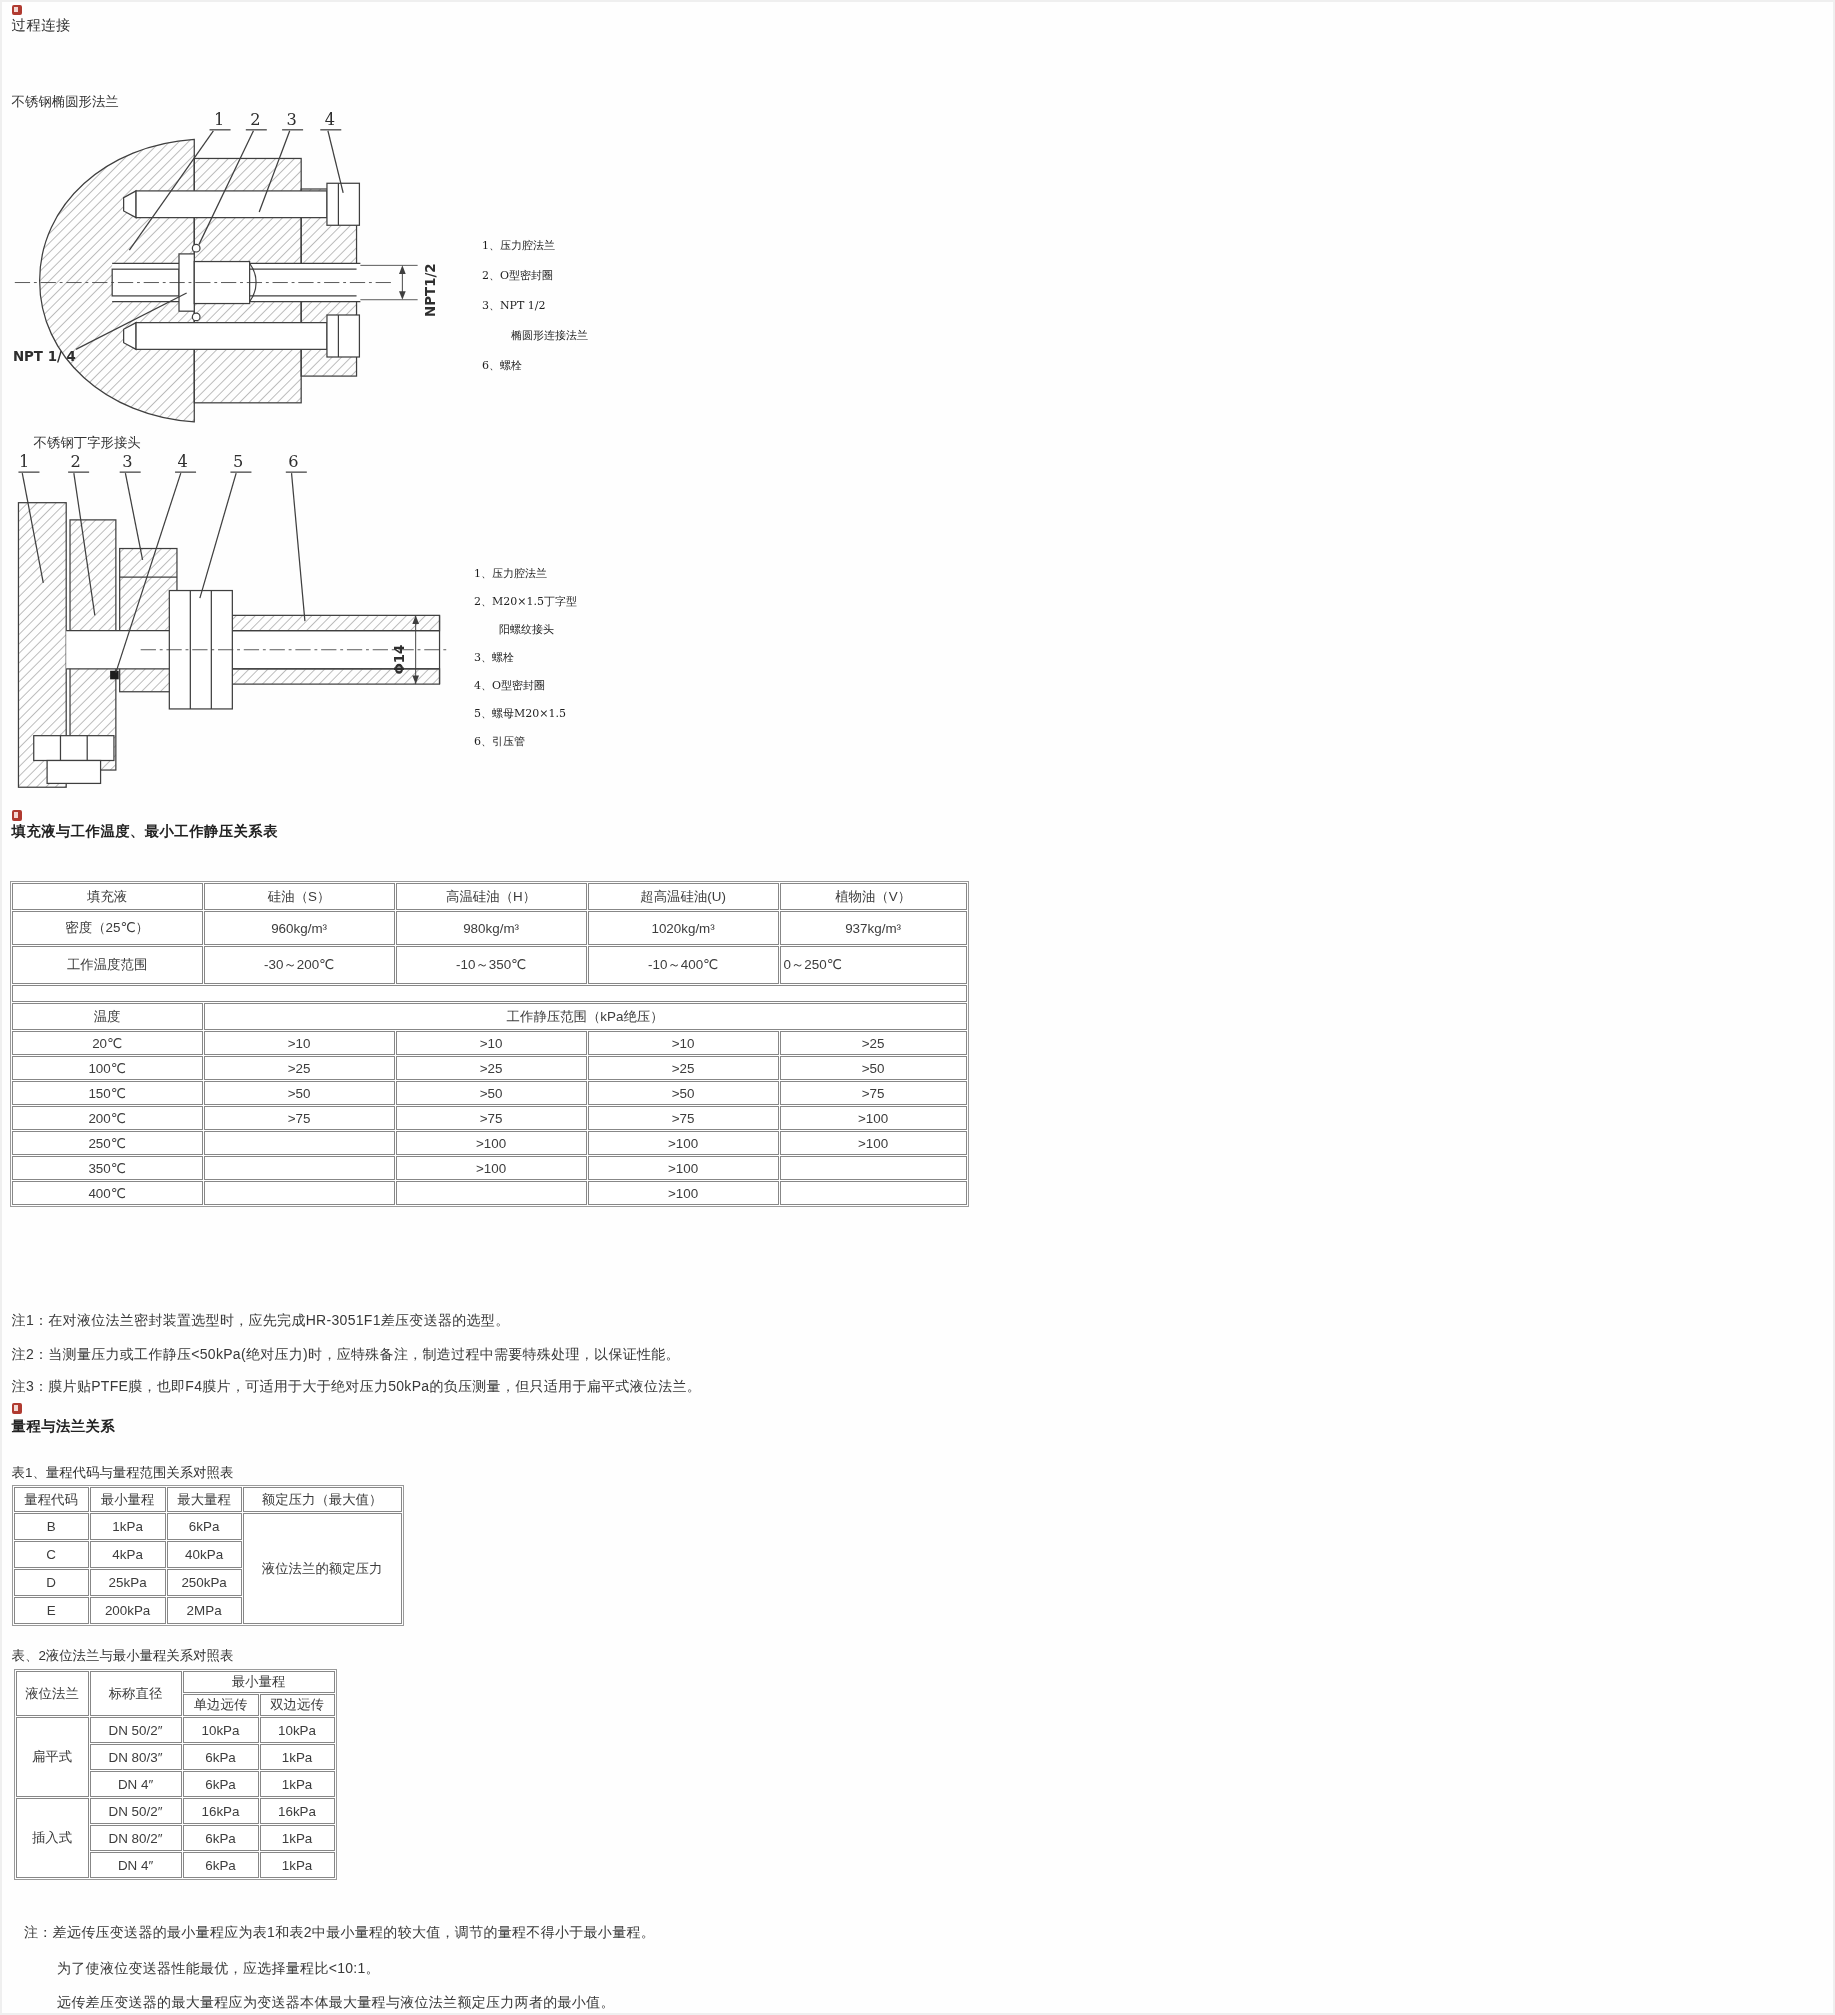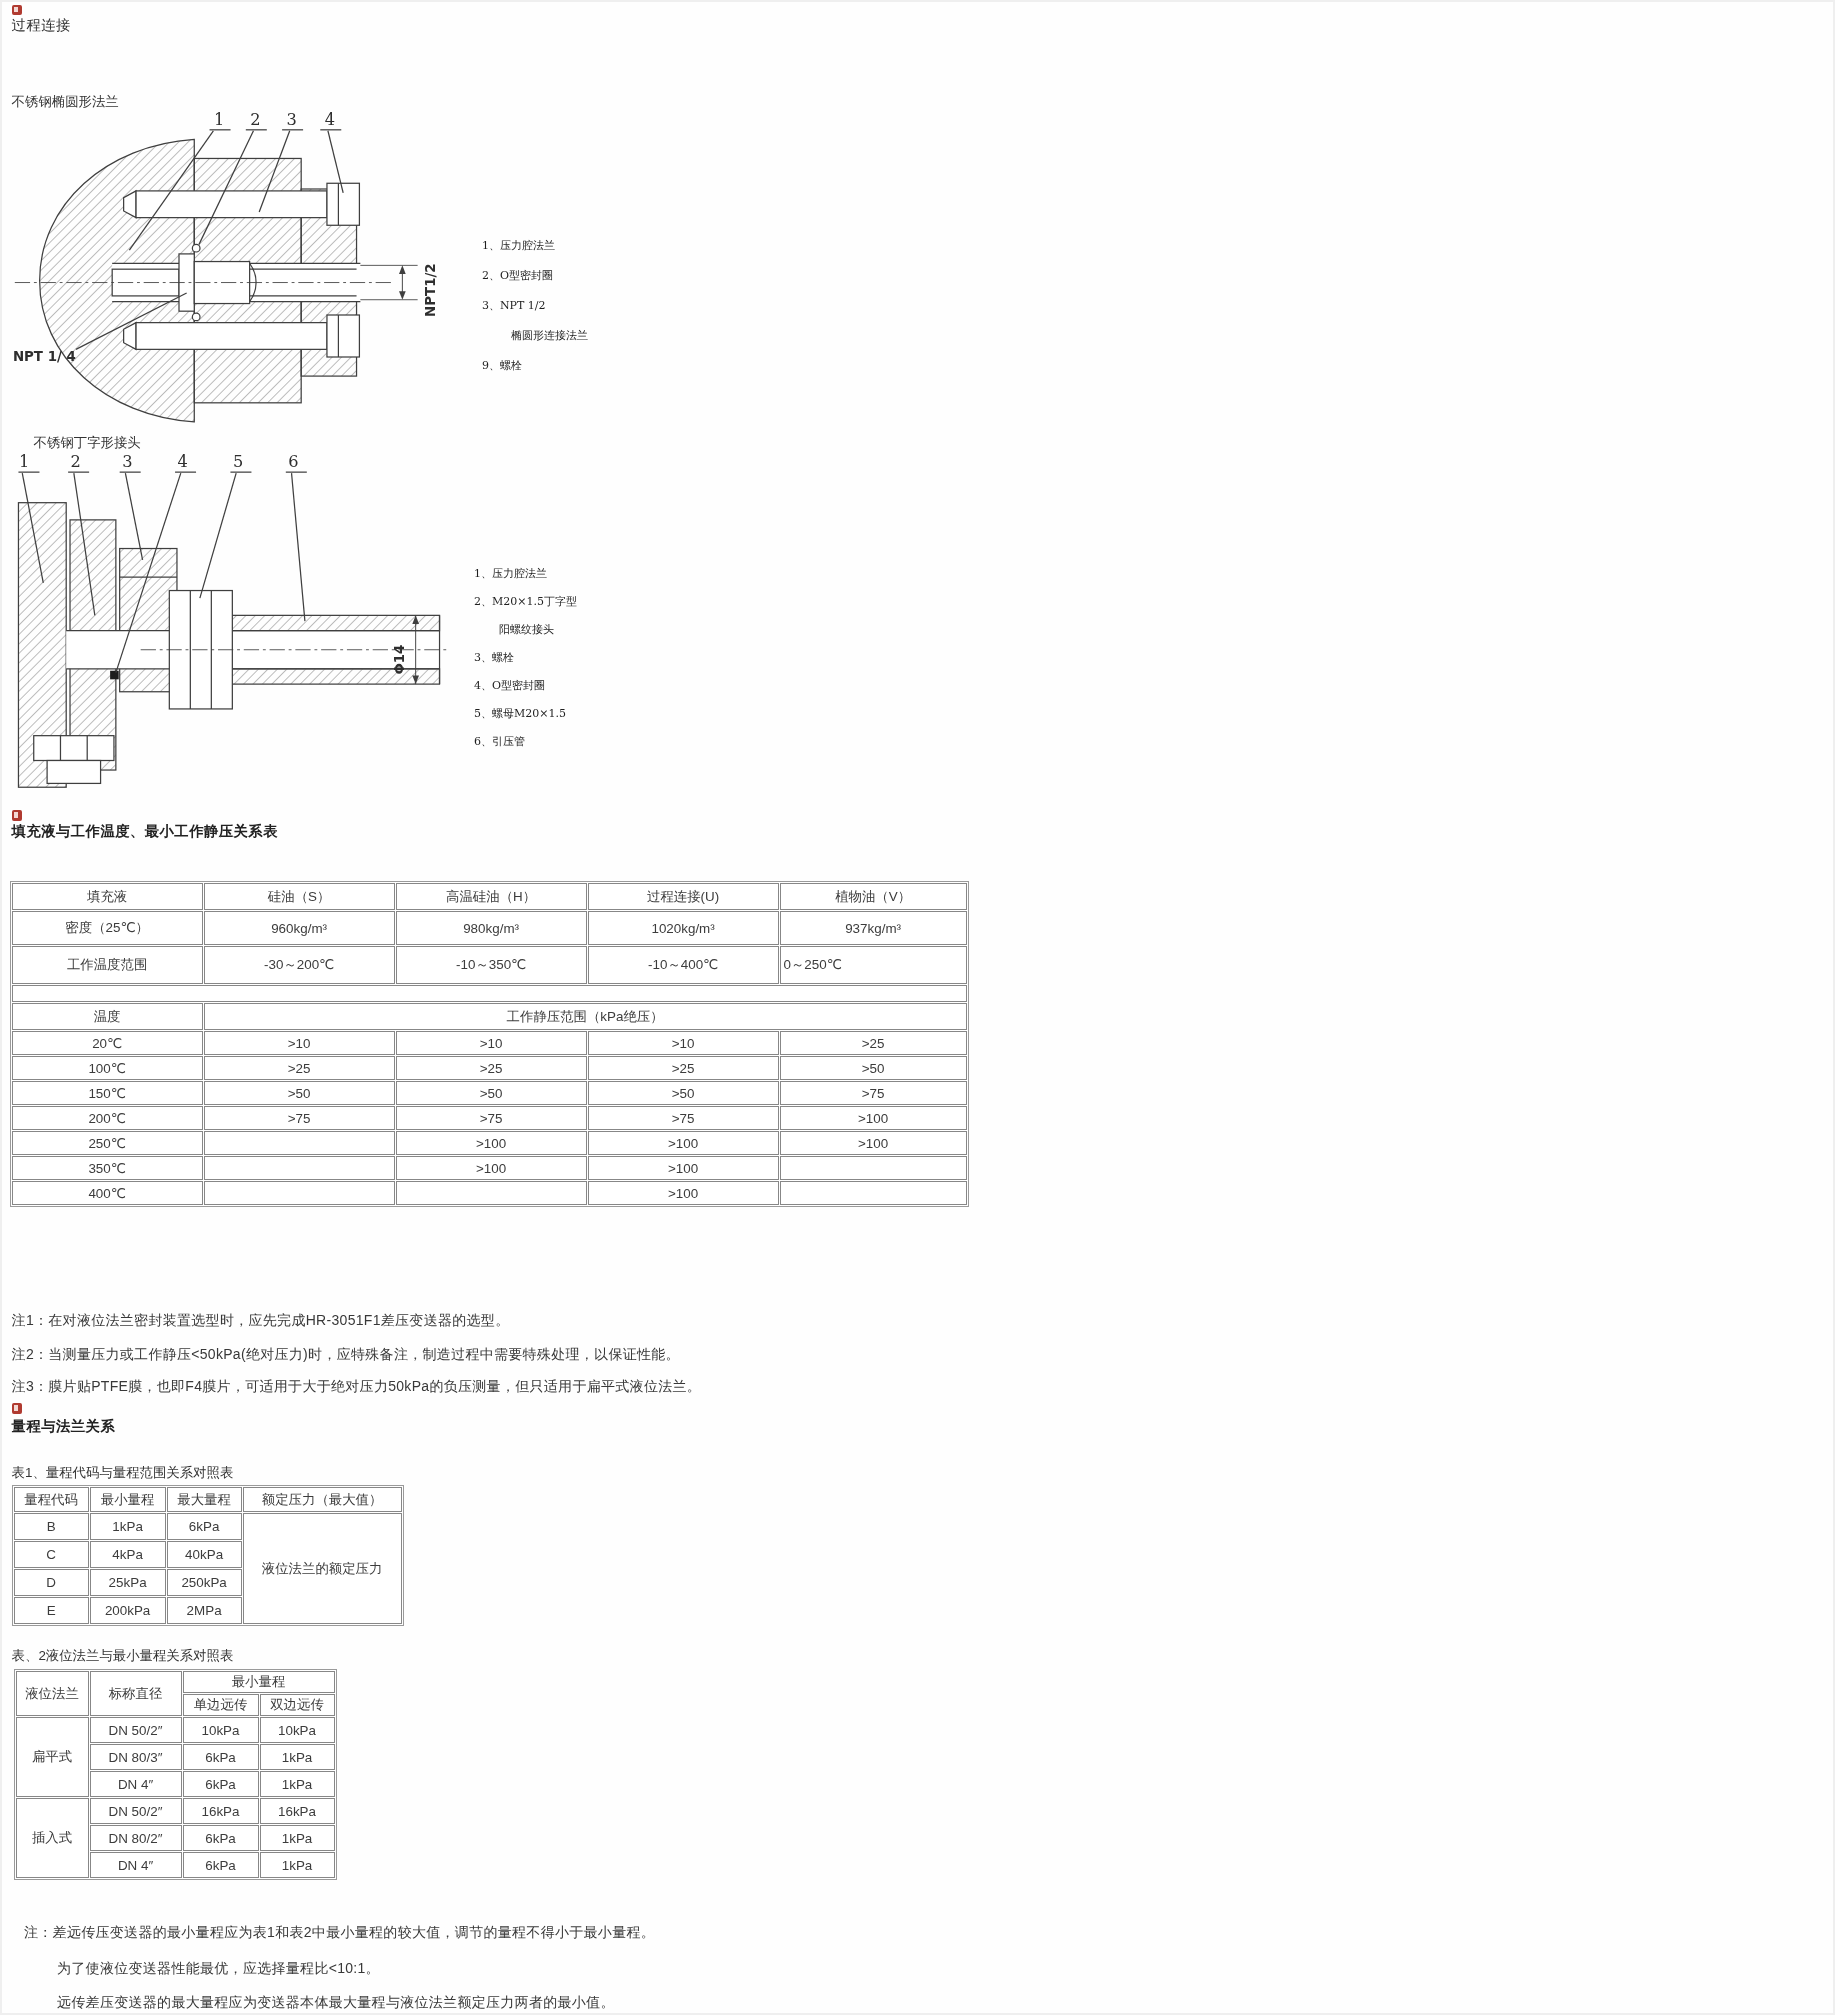--- a/index.html
+++ b/index.html
@@ -98,21 +98,21 @@
     <text class="dnum" x="338" y="21" text-anchor="middle">4</text>
     <text class="dlab" transform="translate(448,222) rotate(-90)">NPT1/2</text>
     <text class="dlab" x="6" y="268">NPT 1/ 4</text>
   </svg>
 
   <div class="legend lg1" style="left:480px;top:229px;">
     <div>1、压力腔法兰</div>
     <div>2、O型密封圈</div>
     <div>3、NPT 1/2</div>
     <div class="indent1">椭圆形连接法兰</div>
-    <div>9、螺栓</div>
+    <div>6、螺栓</div>
   </div>
 
   <div class="cap" style="left:9.6px;top:432px;margin-left:22px;">不锈钢丁字形接头</div>
 
   <svg class="abs" style="left:4.8px;top:445px;" width="444" height="352" viewBox="0 0 465 368">
     <g stroke="#3f3f3f" stroke-width="1.3" fill="none">
 
       <rect x="12" y="58" width="50" height="298" fill="url(#hatch1)"></rect>
       <rect x="66" y="76" width="48" height="262" fill="url(#hatch1)"></rect>
 
@@ -187,21 +187,21 @@
           <col style="width:191px">
           <col style="width:191px">
           <col style="width:191px">
           <col style="width:187px">
         </colgroup>
       <tbody>
           <tr style="height:27px">
         <td>填充液</td>
         <td>硅油（S）</td>
         <td>高温硅油（H）</td>
-        <td>过程连接(U)</td>
+        <td>超高温硅油(U)</td>
         <td>植物油（V）</td>
       </tr>
       <tr style="height:34px">
         <td>密度（25℃）</td>
         <td>960kg/m³</td>
         <td>980kg/m³</td>
         <td>1020kg/m³</td>
         <td>937kg/m³</td>
       </tr>
       <tr style="height:38px">

